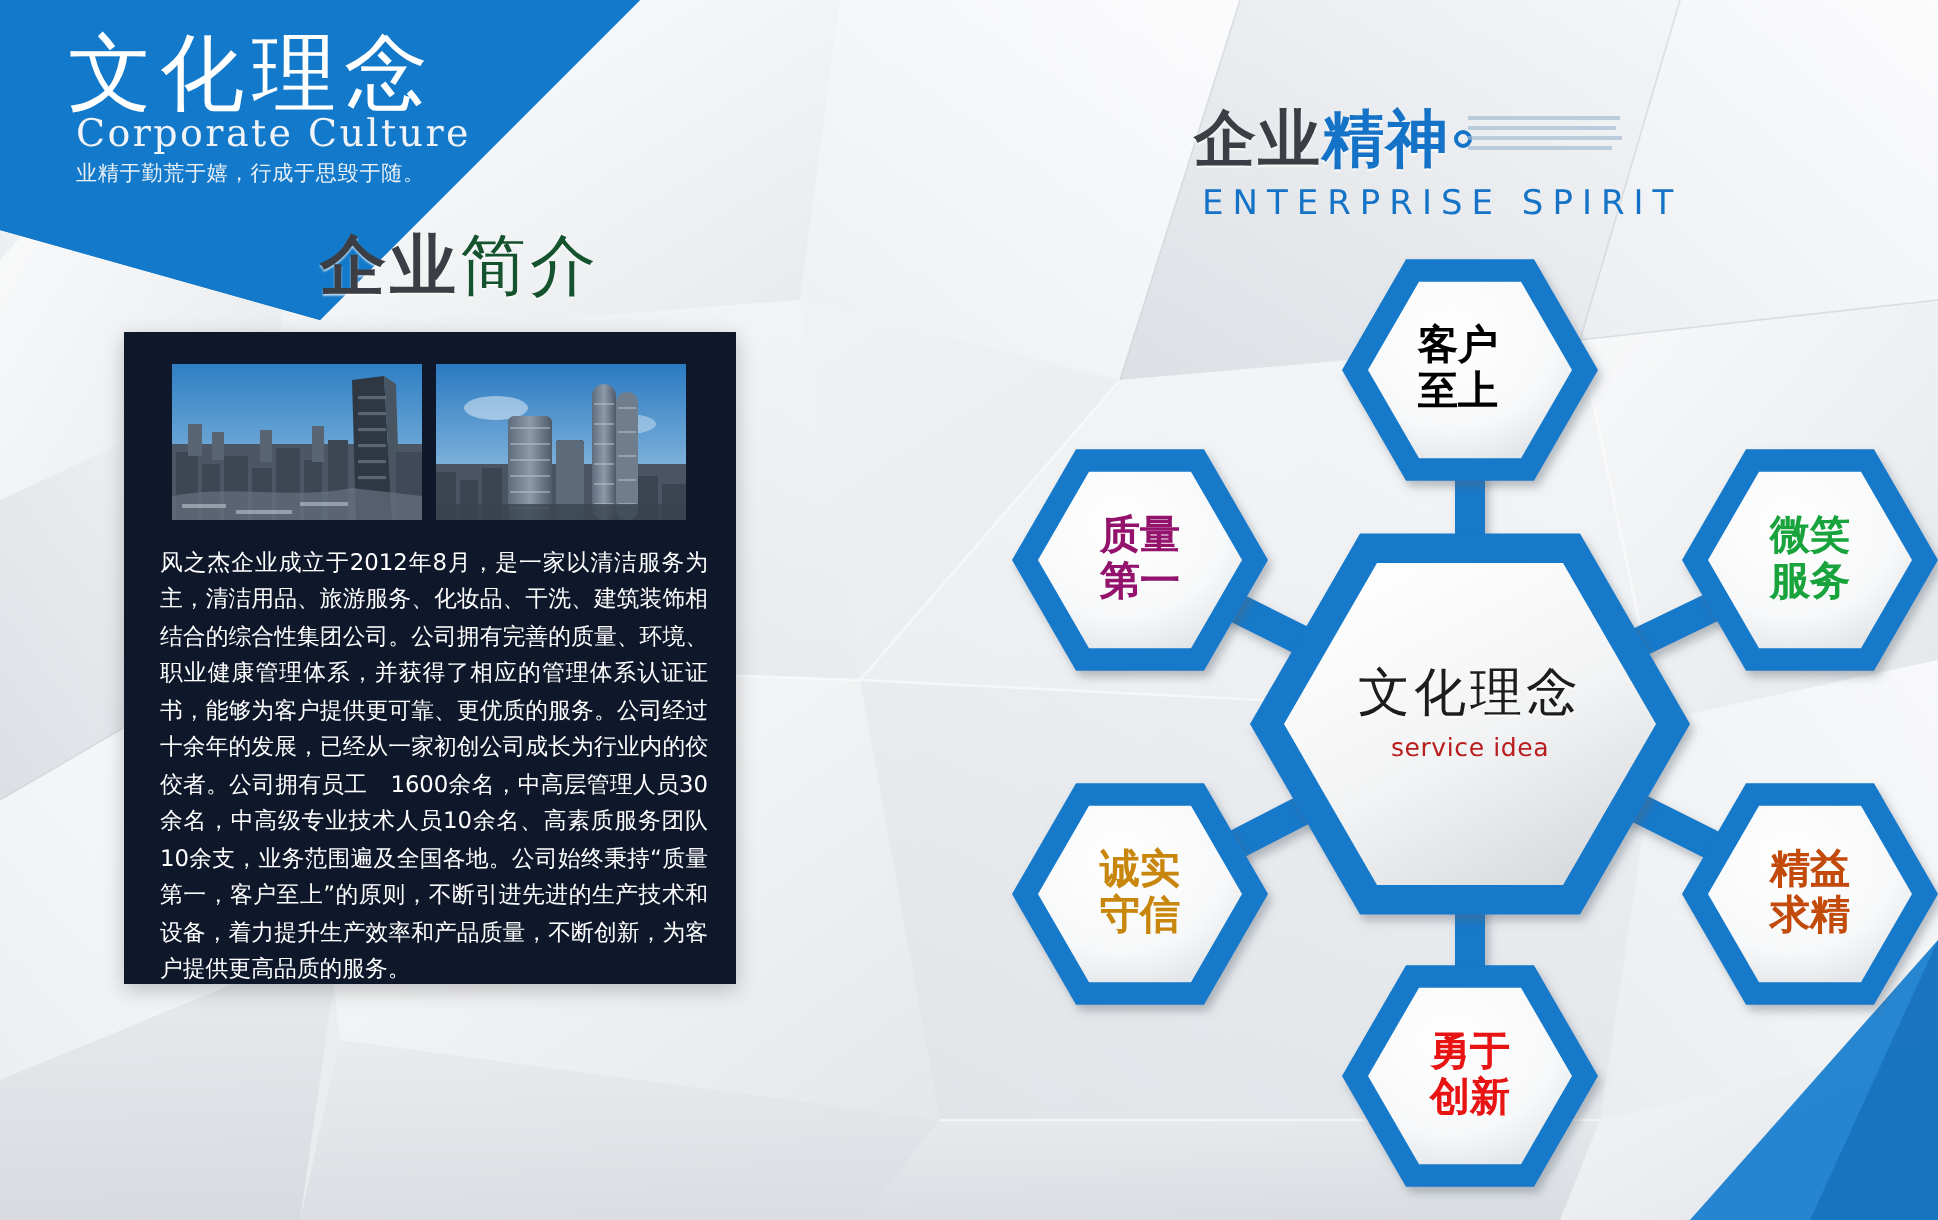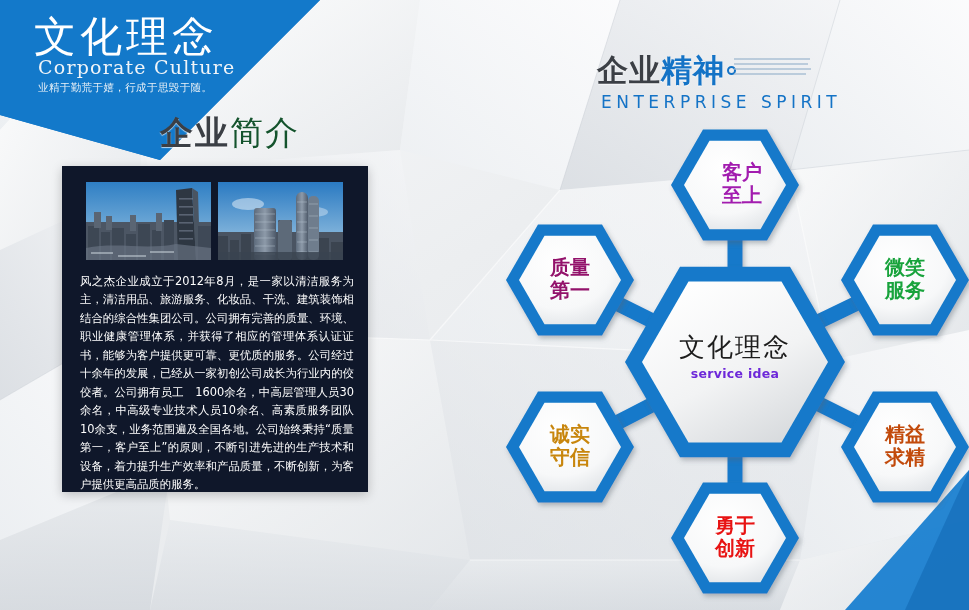--- a/index.html
+++ b/index.html
@@ -90,21 +90,21 @@
   
   #hexwrap{ position:absolute; left:470px; top:110px; width:500px; height:500px; z-index:4; }
 
   .hx-label{
     position:absolute; text-align:center; line-height:1.16;
     white-space:nowrap; pointer-events:none; font-weight:700;
   }
   .hx-label.two{ font-size:20px; }
   .lbl-center-cn{ font-size:26px; color:#1d1d1d; font-weight:400; letter-spacing:2px;
                   text-shadow:0 1px 1px rgba(255,255,255,.9); }
-  .lbl-center-en{ font-size:12.5px; color:#6d28d9; font-weight:700; letter-spacing:.3px; margin-top:5px; }
+  .lbl-center-en{ font-size:12.5px; color:#b91c1c; font-weight:400; letter-spacing:.3px; margin-top:5px; }
 </style>
 </head>
 <body>
 
 <svg id="bg" viewBox="0 0 969 610" preserveAspectRatio="none">
   <defs>
     <linearGradient id="bgBase" x1="0" y1="0" x2="1" y2="1">
       <stop offset="0%" stop-color="#fbfcfd"></stop>
       <stop offset="45%" stop-color="#eceef0"></stop>
       <stop offset="100%" stop-color="#dfe3e7"></stop>
@@ -344,21 +344,21 @@
           <polygon points="164.00,170.00 132.00,225.43 68.00,225.43 36.00,170.00 68.00,114.57 132.00,114.57" fill="#1379ca"></polygon>
           <polygon points="151.00,170.00 125.50,214.17 74.50,214.17 49.00,170.00 74.50,125.83 125.50,125.83" fill="url(#nodeFill)"></polygon>
         </g>
       </g>
   </svg>
   <div id="labels">
       <div class="hx-label" style="left: 175px; top: 222px; width: 180px;">
         <div class="lbl-center-cn">文化理念</div>
         <div class="lbl-center-en">service idea</div>
       </div>
-      <div class="hx-label two" style="left: 212px; top: 51px; width: 120px; color: #a21caf;">
+      <div class="hx-label two" style="left: 199px; top: 51px; width: 120px; color: #000000;">
         <div>客户</div>
         <div>至上</div>
       </div>
       <div class="hx-label two" style="left: 375px; top: 146px; width: 120px; color: rgb(24, 163, 60);">
         <div>微笑</div>
         <div>服务</div>
       </div>
       <div class="hx-label two" style="left: 375px; top: 313px; width: 120px; color: rgb(194, 74, 11);">
         <div>精益</div>
         <div>求精</div>

